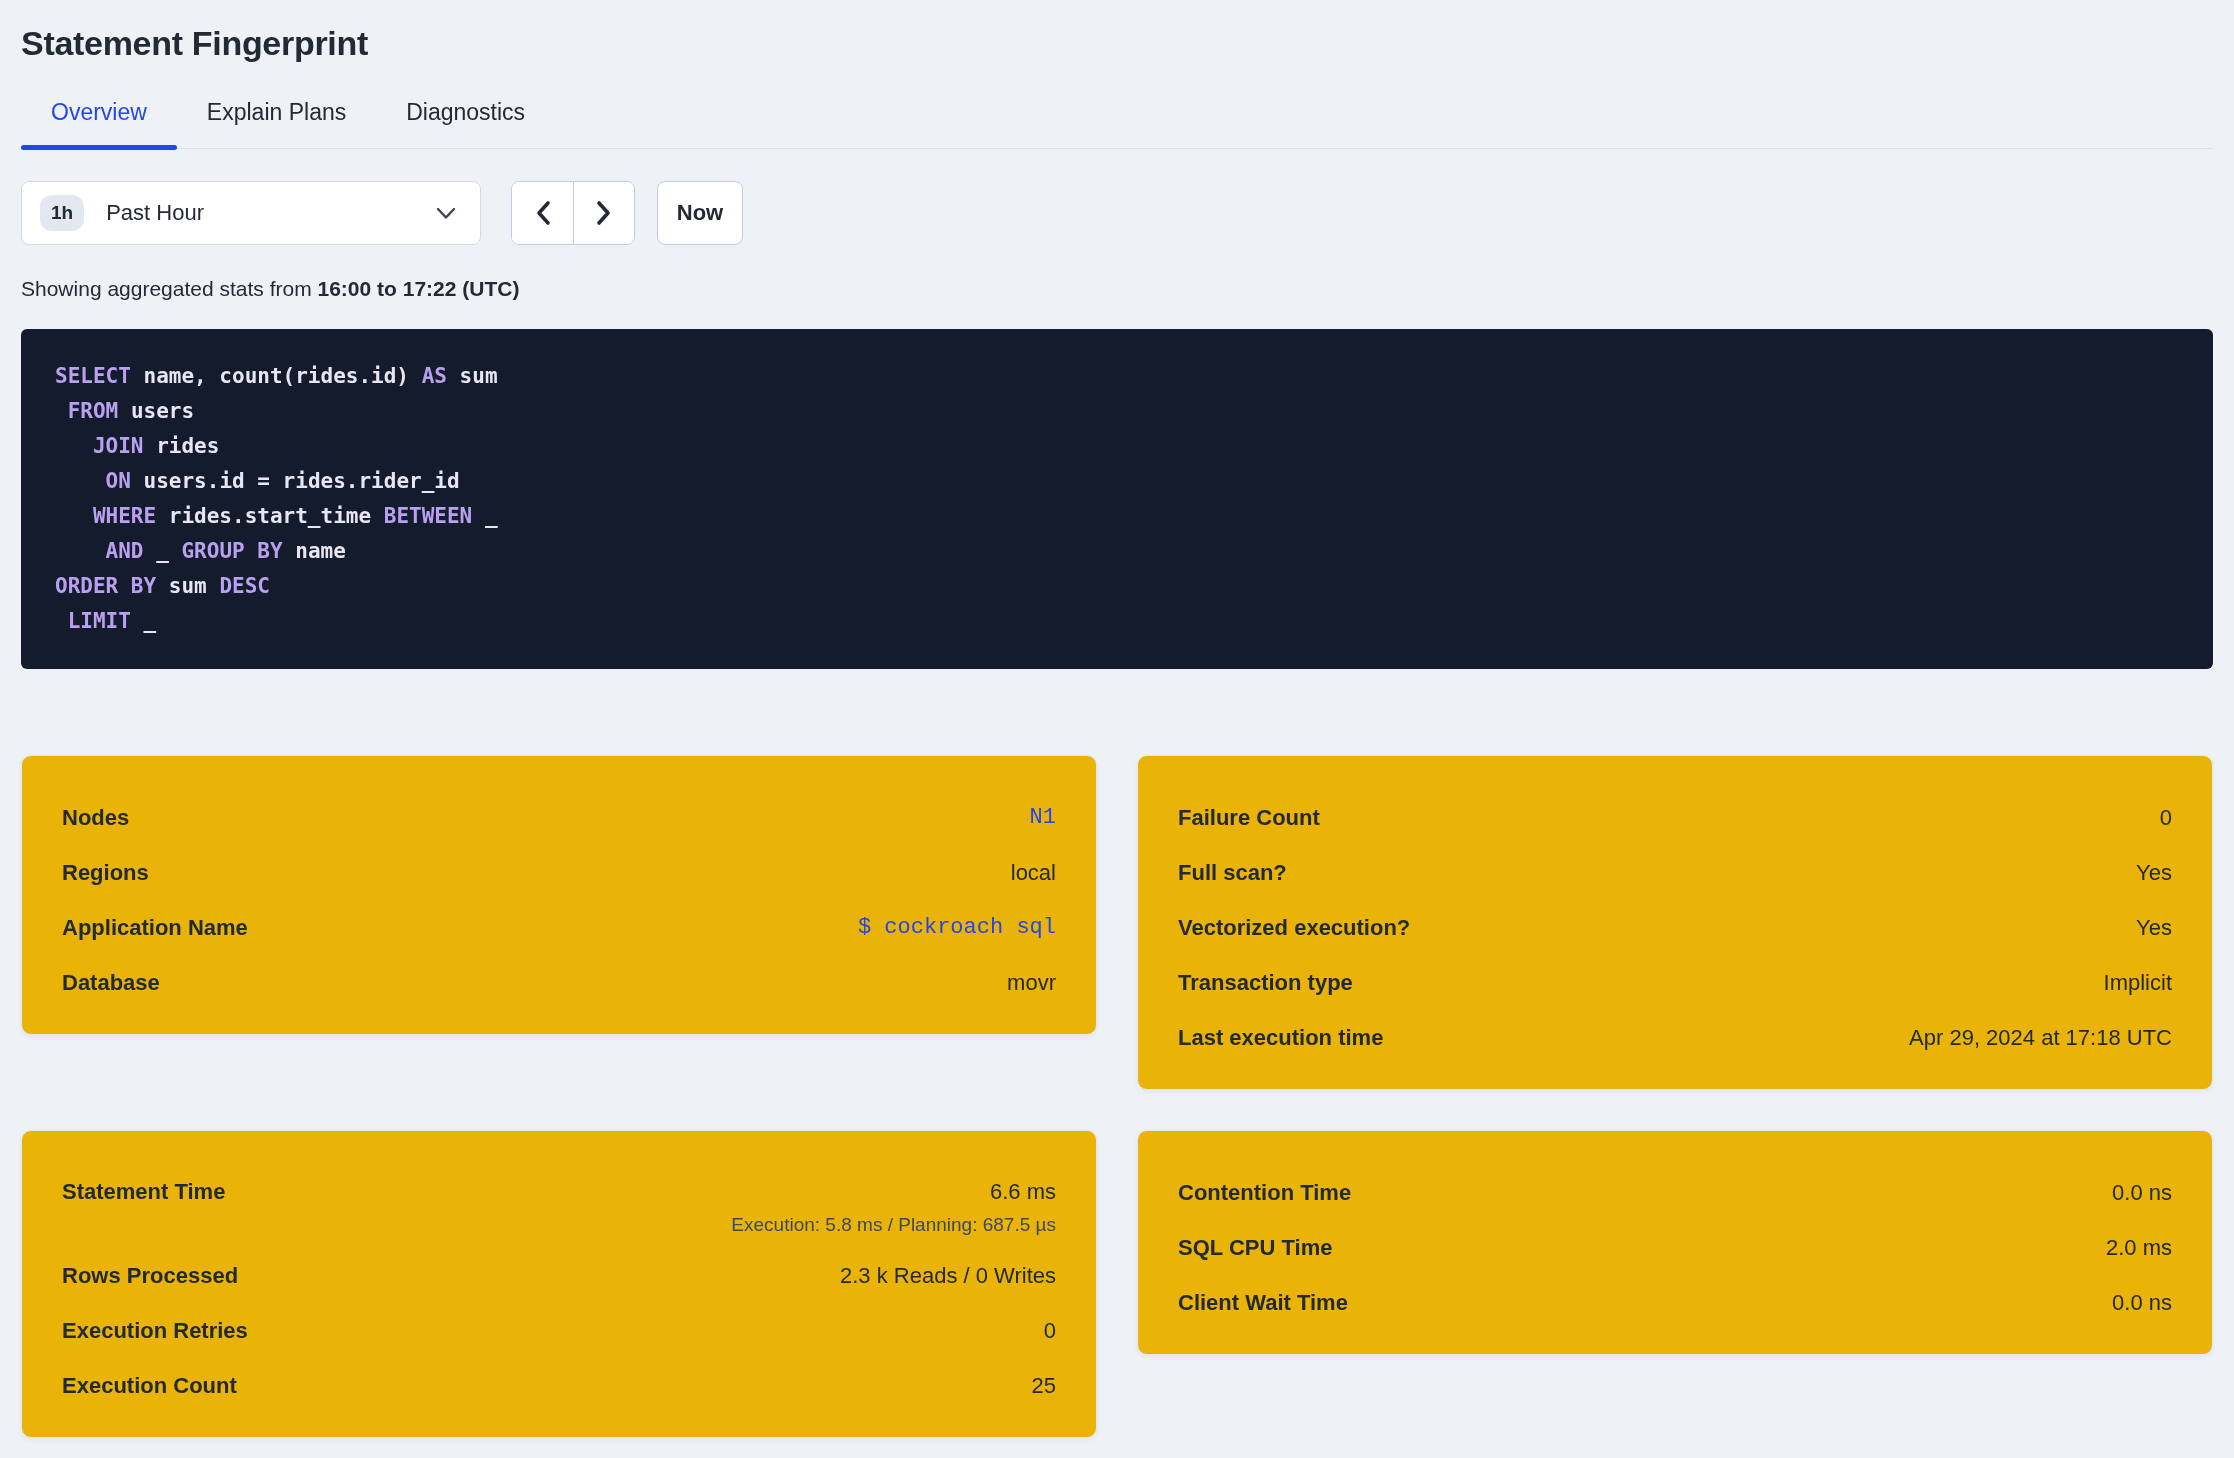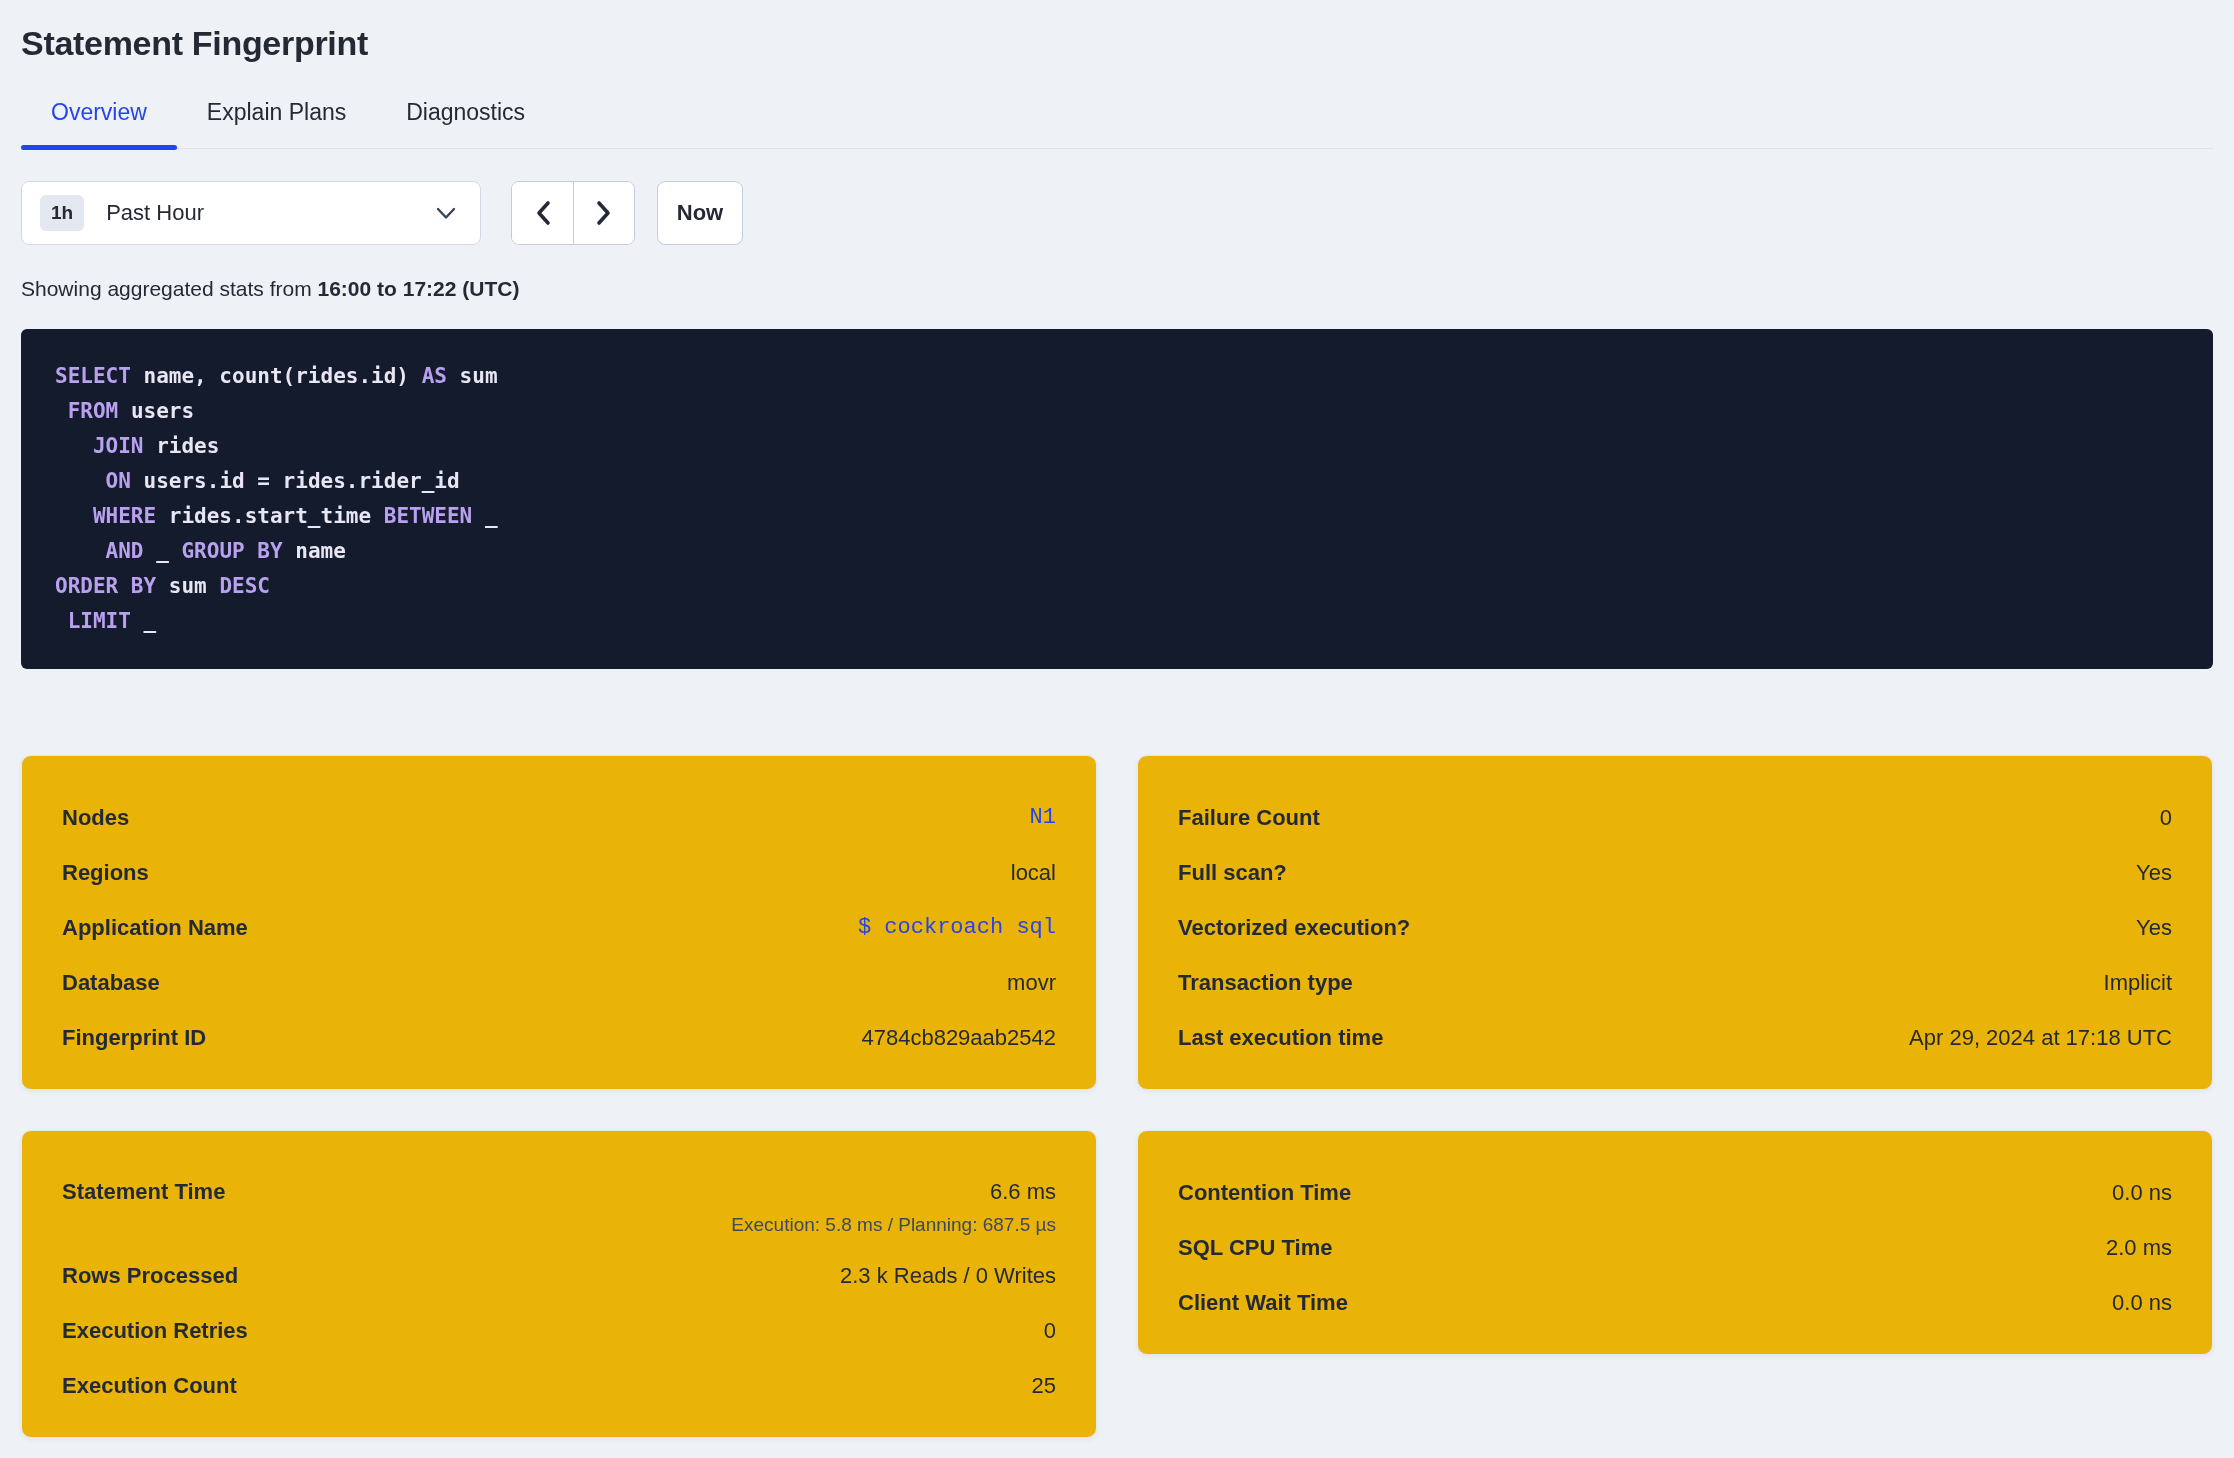--- a/index.html
+++ b/index.html
@@ -32,21 +32,21 @@
   }
 
   
   .controls { display:flex; align-items:stretch; margin-top:32px; height:64px; }
   .dropdown {
     width:460px; display:flex; align-items:center;
     background:#fff; border:1px solid #d3d8e4; border-radius:8px; cursor:pointer;
   }
   .interval-badge {
     margin-left:18px; padding:7px 11px;
-    background:#e2e7f0; border-radius:6px;
+    background:#e2e7f0; border-radius:12px;
     font-size:19px; font-weight:700; color:var(--text-dark);
   }
   .dropdown-label { margin-left:22px; font-size:22px; color:var(--text-dark); }
   .chev-down { margin-left:auto; margin-right:24px; display:flex; }
   .nav-group {
     display:flex; margin-left:30px;
     background:#fff; border:1px solid #c5cbde; border-radius:8px; overflow:hidden;
   }
   .nav-btn {
     width:61px; border:none; background:#fff; cursor:pointer;
@@ -163,26 +163,20 @@
           <div class="row-value-wrap">
             <div class="row-value link">$ cockroach sql</div>
           </div>
         </div>
         <div class="card-row">
           <div class="row-label">Database</div>
           <div class="row-value-wrap">
             <div class="row-value">movr</div>
           </div>
         </div>
-        <div class="card-row">
-          <div class="row-label">Fingerprint ID</div>
-          <div class="row-value-wrap">
-            <div class="row-value">4784cb829aab2542</div>
-          </div>
-        </div>
       </div>
     <div class="card">
         <div class="card-row">
           <div class="row-label">Failure Count</div>
           <div class="row-value-wrap">
             <div class="row-value">0</div>
           </div>
         </div>
         <div class="card-row">
           <div class="row-label">Full scan?</div>

